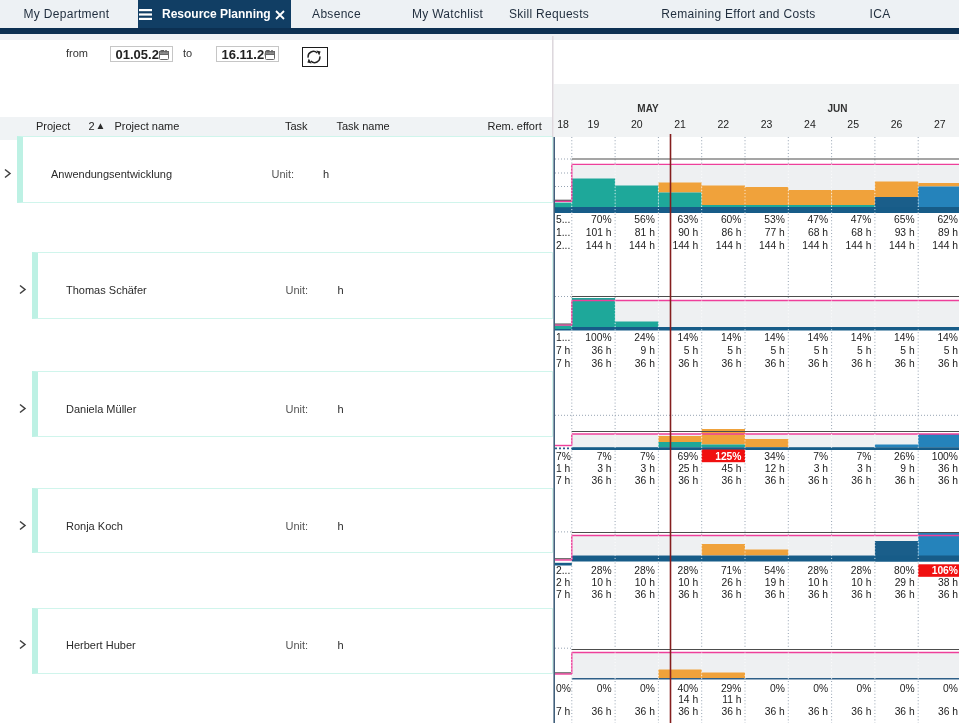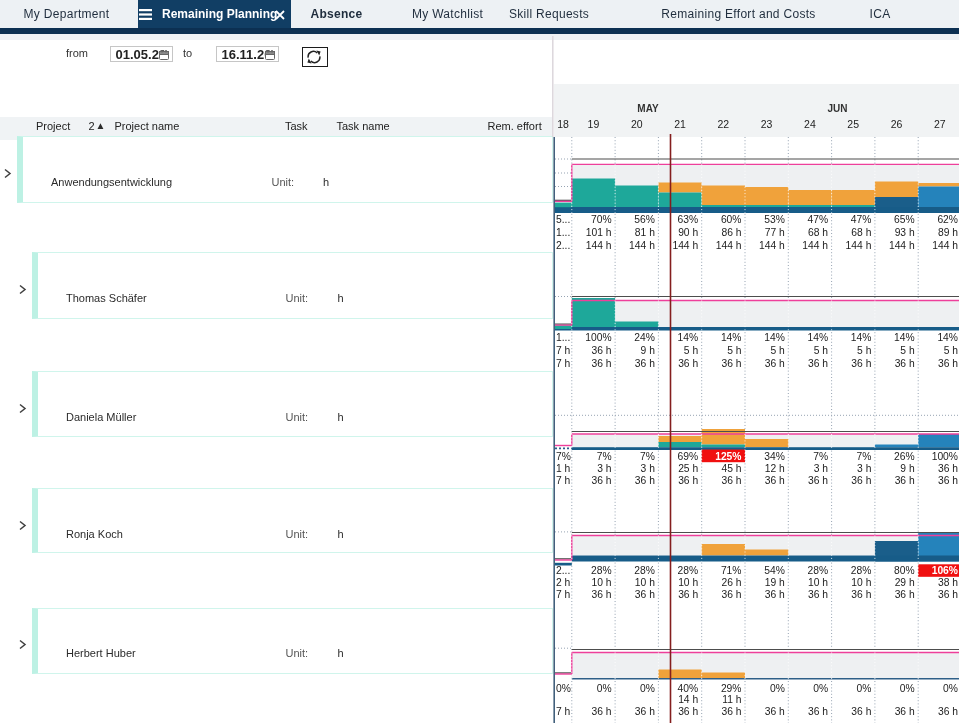--- a/index.html
+++ b/index.html
@@ -13,41 +13,41 @@
 #activetab .lbl { position:absolute; left:24px; top:0; height:28px; line-height:28px;
   font-size:12px; font-weight:700; }
 #navstrip { position:absolute; left:0; top:28px; width:959px; height:5.5px; background:#0c3052; }
 .tb { position:absolute; font-size:11px; color:#333; }
 .inp { position:absolute; top:46px; height:15.8px; border:1px solid #c6c6c6; background:#fff;
   font-size:13px; font-weight:700; color:#222; }
 .inp span { position:absolute; left:4.5px; top:1px; line-height:13px; }
 #lhead { position:absolute; left:0; top:117px; width:552.5px; height:23px; background:#f0f3f5; }
 .hcell { position:absolute; top:0; height:18.5px; line-height:18.5px; font-size:11px; color:#222; }
 .card { position:absolute; background:#fff; border:1px solid #d0f5ec; border-left:6px solid #bdf1e4; }
-.rowtxt { position:absolute; font-size:11px; color:#2b2b2b; height:14px; line-height:14px;margin-top:8px; }
+.rowtxt { position:absolute; font-size:11px; color:#2b2b2b; height:14px; line-height:14px; }
 .chev { position:absolute; }
 #gsvg { position:absolute; left:0; top:0; }
 </style></head>
 <body>
 <div id="page">
   <div id="tabbar">
       <div class="tab" style="left:-23.5px;width:180px;">My Department</div>
-      <div class="tab" style="left:246.5px;width:180px;font-weight:bold;">Absence</div>
+      <div class="tab" style="left:246.5px;width:180px;">Absence</div>
       <div class="tab" style="left:357.5px;width:180px;">My Watchlist</div>
       <div class="tab" style="left:459px;width:180px;">Skill Requests</div>
       <div class="tab" style="left:648.5px;width:180px;">Remaining Effort and Costs</div>
       <div class="tab" style="left:790px;width:180px;">ICA</div>
     </div>
   <div id="activetab">
     <svg style="position:absolute;left:0px;top:7.5px" width="22" height="13" viewBox="0 0 22 13">
       <rect x="1" y="1" width="13" height="2.2" fill="#fff"></rect>
       <rect x="1" y="5.4" width="13" height="2.2" fill="#fff"></rect>
       <rect x="1" y="9.8" width="13" height="2.2" fill="#fff"></rect>
     </svg>
-    <div class="lbl">Remaining Planning</div>
+    <div class="lbl">Resource Planning</div>
     <svg style="position:absolute;left:137px;top:9.5px" width="10" height="10" viewBox="0 0 10 10">
       <path d="M1,1 L9,9 M9,1 L1,9" stroke="#fff" stroke-width="1.8"></path>
     </svg>
   </div>
   <div id="navstrip"></div>
 
   <div class="tb" style="left:66px;top:47px;">from</div>
   <div class="inp" style="left:110px;width:62.5px;">
       <span>01.05.20</span>
     <svg style="position:absolute;right:3px;top:2.5px" width="10" height="10" viewBox="0 0 10 10">

